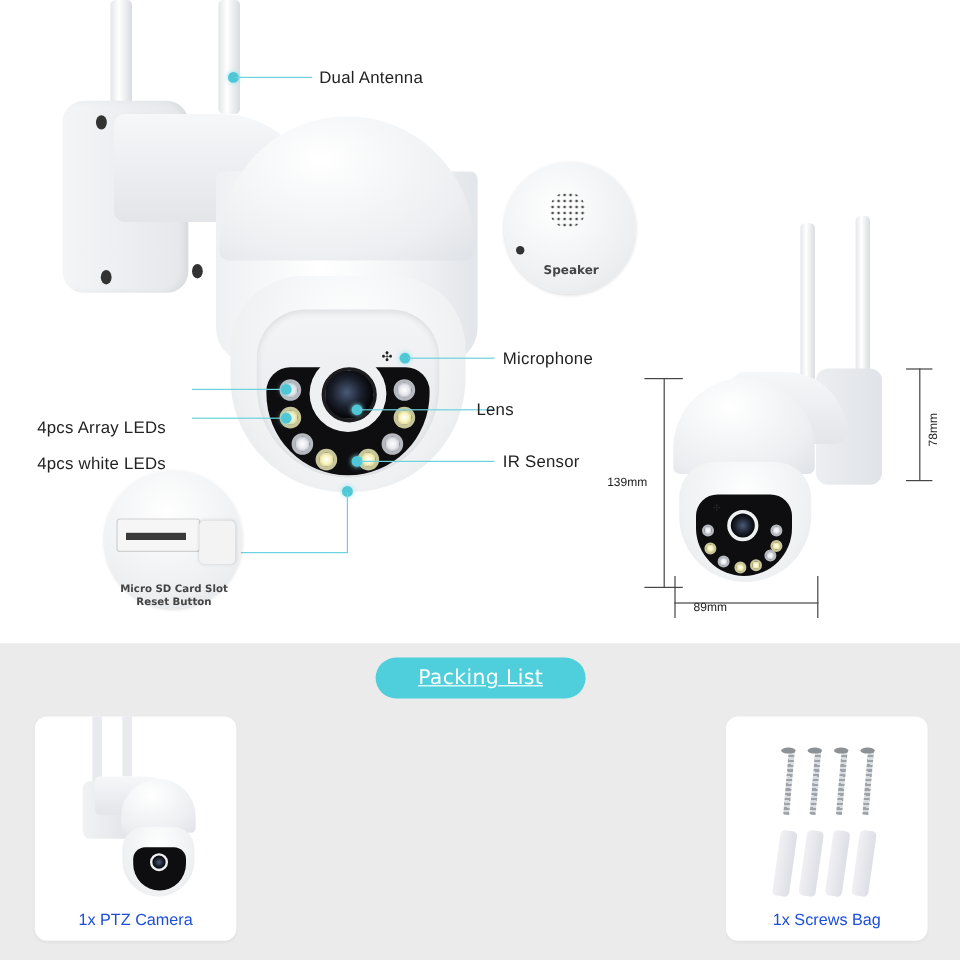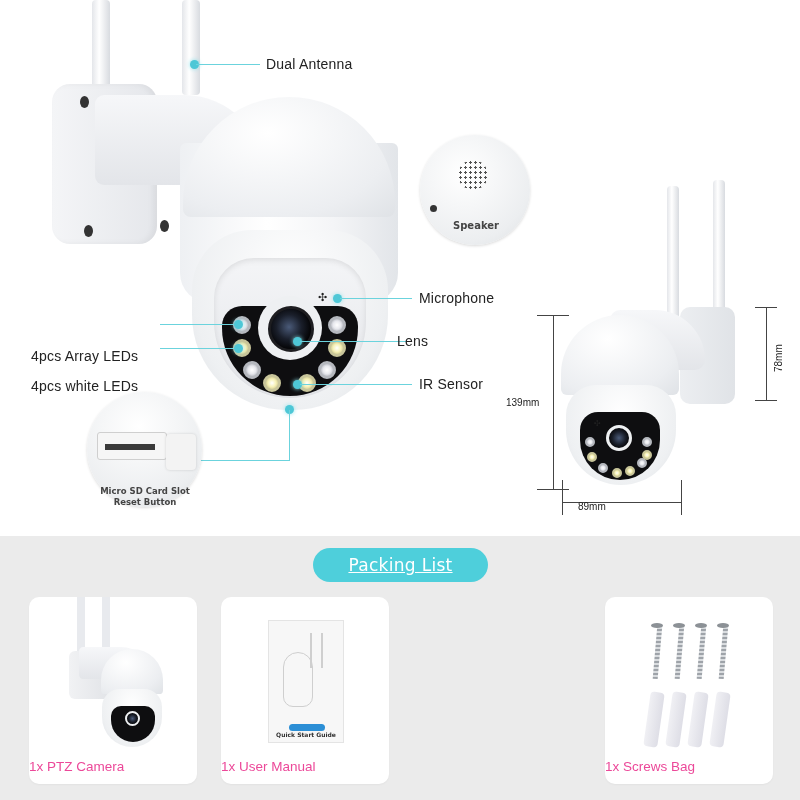--- a/index.html
+++ b/index.html
@@ -110,22 +110,22 @@
   .dim-line { position: absolute; background: #444; }
 
   
   .bottom { position: absolute; left: 0; top: 536px; width: 800px; height: 264px; background: #ebebeb; }
   .card {
     position: absolute; top: 597px; width: 168px; height: 187px;
     background: #ffffff; border-radius: 10px;
     box-shadow: 0 1px 2px rgba(0,0,0,0.04);
   }
   .card-label {
-    position: absolute; left: 0; right: 0; bottom: 10px; text-align: left;
-    font-size: 13.5px; color: #ec4899; font-family: "Liberation Sans", sans-serif; margin-top: 12px;
+    position: absolute; left: 0; right: 0; bottom: 10px; text-align: center;
+    font-size: 13.5px; color: #1d4ed8; font-family: "Liberation Sans", sans-serif; margin-top: 12px;
   }
   .card-art { position: absolute; left: 0; top: 0; width: 168px; height: 155px; }
 </style>
 </head>
 <body>
 
 <div class="stage">
 
   <div class="top"></div>
 
@@ -242,31 +242,20 @@
       <div style="position:absolute; left:40px; top:54px; width:45px; height:48px; background:linear-gradient(90deg,#f1f2f4,#e0e2e6); border-radius:6px;"></div>
       <div style="position:absolute; left:50px; top:50px; width:70px; height:32px; background:linear-gradient(180deg,#f6f7f9,#e3e5e9); border-radius:6px 40px 6px 6px;"></div>
       <div style="position:absolute; left:72px; top:52px; width:62px; height:45px; background:radial-gradient(ellipse at 40% 30%,#fff,#eceef1 70%,#dfe2e6); border-radius:32px 32px 4px 4px;"></div>
       <div style="position:absolute; left:73px; top:92px; width:60px; height:58px; background:radial-gradient(ellipse at 50% 30%,#fff,#eef0f2 70%,#dcdfe3); border-radius:18px 18px 30px 30px;"></div>
       <div style="position:absolute; left:82px; top:109px; width:44px; height:36px; background:#0e0e10; border-radius:10px 10px 22px 22px;"></div>
       <div style="position:absolute; left:96px; top:114px; width:15px; height:15px; border-radius:50%; background:radial-gradient(circle,#4a5a78 0,#1a1f2b 45%,#050507 75%); border:2px solid #eef0f2;"></div>
     </div>
     <div class="card-label">1x PTZ Camera</div>
   </div>
 
-  <div class="card" style="left:221px;">
-    <div class="card-art">
-      <div style="position:absolute; left:47px; top:23px; width:76px; height:123px; background:#f7f7f7; border:1px solid #e4e4e4;"></div>
-      <div style="position:absolute; left:62px; top:55px; width:30px; height:55px; border:1px solid #cfcfcf; border-radius:15px 15px 10px 10px;"></div>
-      <div style="position:absolute; left:89px; top:36px; width:2px; height:35px; background:#cfcfcf;"></div>
-      <div style="position:absolute; left:100px; top:36px; width:2px; height:35px; background:#cfcfcf;"></div>
-      <div style="position:absolute; left:68px; top:127px; width:36px; height:7px; background:#2c8fd6; border-radius:4px;"></div>
-      <div style="position:absolute; left:47px; top:134px; width:76px; text-align:center; font-size:6px; color:#333; font-weight:bold;">Quick Start Guide</div>
-    </div>
-    <div class="card-label">1x User Manual</div>
-  </div>
 
 
   <div class="card" style="left:605px;">
     <div class="card-art">
       <div style="position:absolute; left:50px; top:28px; width:5px; height:54px; background:repeating-linear-gradient(180deg,#9ea3a9 0 2px,#d9dcdf 2px 4px); transform:rotate(5deg);"></div>
       <div style="position:absolute; left:72px; top:28px; width:5px; height:54px; background:repeating-linear-gradient(180deg,#9ea3a9 0 2px,#d9dcdf 2px 4px); transform:rotate(5deg);"></div>
       <div style="position:absolute; left:94px; top:28px; width:5px; height:54px; background:repeating-linear-gradient(180deg,#9ea3a9 0 2px,#d9dcdf 2px 4px); transform:rotate(5deg);"></div>
       <div style="position:absolute; left:116px; top:28px; width:5px; height:54px; background:repeating-linear-gradient(180deg,#9ea3a9 0 2px,#d9dcdf 2px 4px); transform:rotate(5deg);"></div>
       <div style="position:absolute; left:46px; top:26px; width:12px; height:5px; background:#8c9196; border-radius:50%;"></div>
       <div style="position:absolute; left:68px; top:26px; width:12px; height:5px; background:#8c9196; border-radius:50%;"></div>

